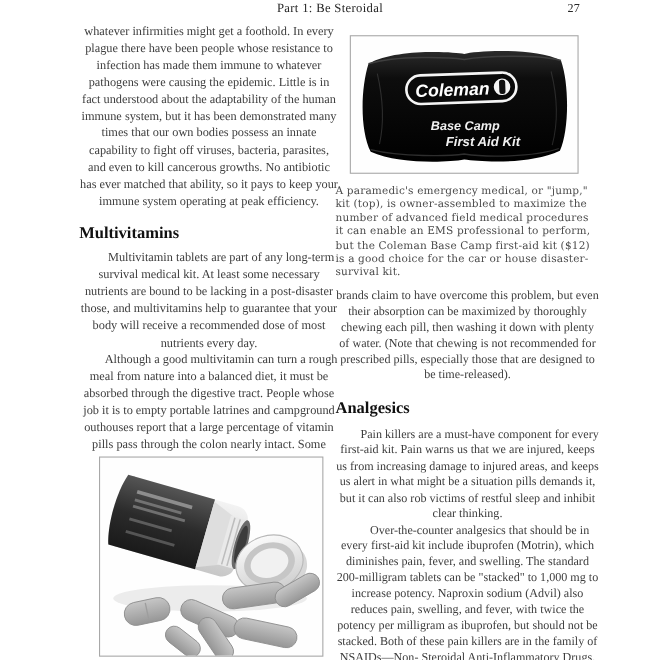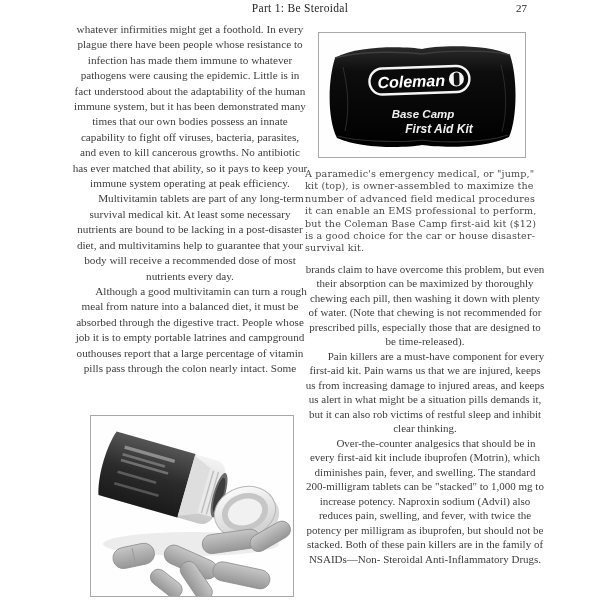--- a/index.html
+++ b/index.html
@@ -45,21 +45,22 @@
   .fig-pills svg{display:block;width:100%;height:100%;}
 </style>
 </head>
 <body>
 
 <div class="running-head">Part 1: Be Steroidal</div>
 <div class="page-number">27</div>
 
 <div class="col-left">
   <p>whatever infirmities might get a foothold. In every plague there have been people whose resistance to infection has made them immune to whatever pathogens were causing the epidemic. Little is in fact understood about the adaptability of the human immune system, but it has been demonstrated many times that our own bodies possess an innate capability to fight off viruses, bacteria, parasites, and even to kill cancerous growths. No antibiotic has ever matched that ability, so it pays to keep your immune system operating at peak efficiency.</p>
-  <p class="indent">Multivitamin tablets are part of any long-term survival medical kit. At least some necessary nutrients are bound to be lacking in a post-disaster diet, and multivitamins help to guarantee that your body will receive a recommended dose of most nutrients every day.</p>
+  <h2>Multivitamins</h2>
+  <p class="indent">Multivitamin tablets are part of any long-term survival medical kit. At least some necessary nutrients are bound to be lacking in a post-disaster those, and multivitamins help to guarantee that your body will receive a recommended dose of most nutrients every day.</p>
   <p class="indent">Although a good multivitamin can turn a rough meal from nature into a balanced diet, it must be absorbed through the digestive tract. People whose job it is to empty portable latrines and campground outhouses report that a large percentage of vitamin pills pass through the colon nearly intact. Some</p>
 </div>
 
 <div class="col-right">
 
   <div class="fig fig-kit">
     <svg viewBox="0 0 206 124">
       <defs>
         <linearGradient id="pouchGrad" x1="0" y1="0" x2="0" y2="1">
           <stop offset="0" stop-color="#2b2b2b"></stop>
@@ -81,20 +82,21 @@
         </g>
         <text x="104" y="85" text-anchor="middle" font-family="Liberation Sans, sans-serif" font-style="italic" font-weight="bold" font-size="11.5" fill="#f0f0f0">Base Camp</text>
         <text x="120" y="100" text-anchor="middle" font-family="Liberation Sans, sans-serif" font-style="italic" font-weight="bold" font-size="12" fill="#f0f0f0">First Aid Kit</text>
       </g>
     </svg>
   </div>
 
   <div class="fig-caption">A paramedic's emergency medical, or "jump," kit (top), is owner-assembled to maximize the number of advanced field medical procedures it can enable an EMS professional to perform, but the Coleman Base Camp first-aid kit ($12) is a good choice for the car or house disaster-survival kit.</div>
 
   <p class="body-start">brands claim to have overcome this problem, but even their absorption can be maximized by thoroughly chewing each pill, then washing it down with plenty of water. (Note that chewing is not recommended for prescribed pills, especially those that are designed to be time-released).</p>
+  <h2>Analgesics</h2>
   <p class="indent">Pain killers are a must-have component for every first-aid kit. Pain warns us that we are injured, keeps us from increasing damage to injured areas, and keeps us alert in what might be a situation pills demands it, but it can also rob victims of restful sleep and inhibit clear thinking.</p>
   <p class="indent">Over-the-counter analgesics that should be in every first-aid kit include ibuprofen (Motrin), which diminishes pain, fever, and swelling. The standard 200-milligram tablets can be "stacked" to 1,000 mg to increase potency. Naproxin sodium (Advil) also reduces pain, swelling, and fever, with twice the potency per milligram as ibuprofen, but should not be stacked. Both of these pain killers are in the family of NSAIDs—Non- Steroidal Anti-Inflammatory Drugs.</p>
 </div>
 
 <div class="fig fig-pills">
   <svg viewBox="0 0 202 180">
     <defs>
       <linearGradient id="gradBottle" x1="0" y1="0" x2="0" y2="1">
         <stop offset="0" stop-color="#f3f3f3"></stop>
           <stop offset="1" stop-color="#c7c7c7"></stop>

